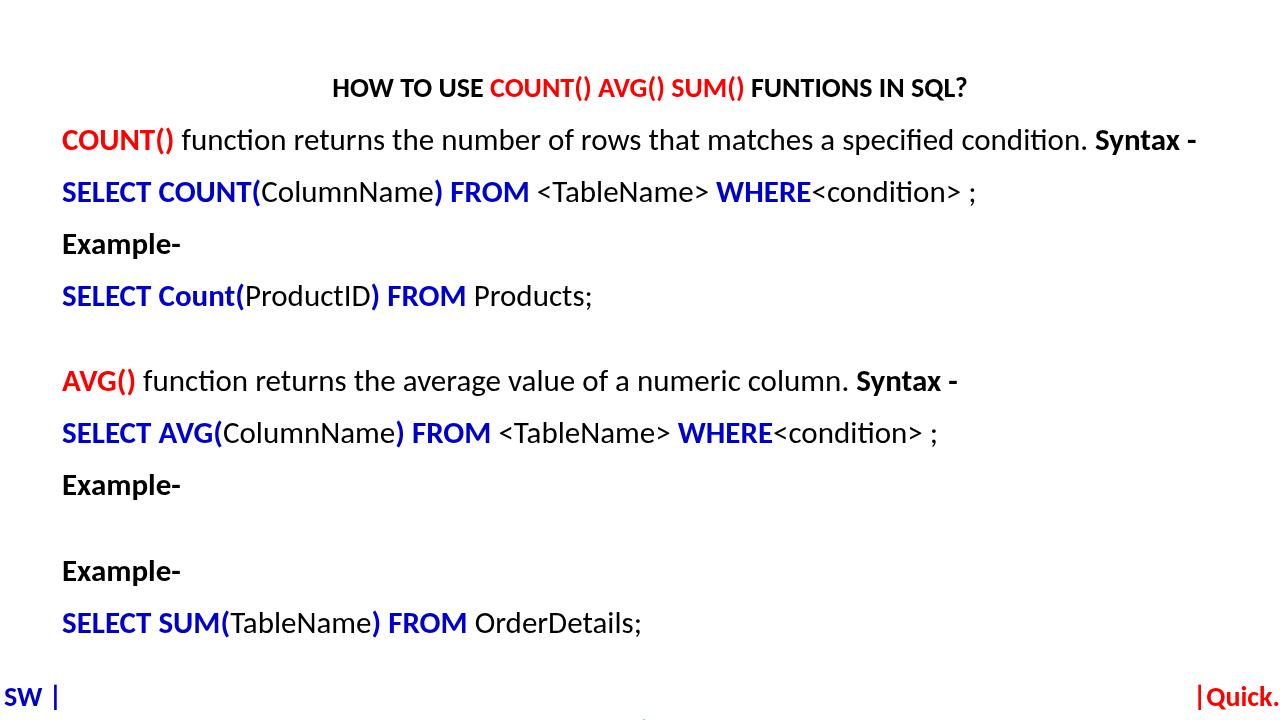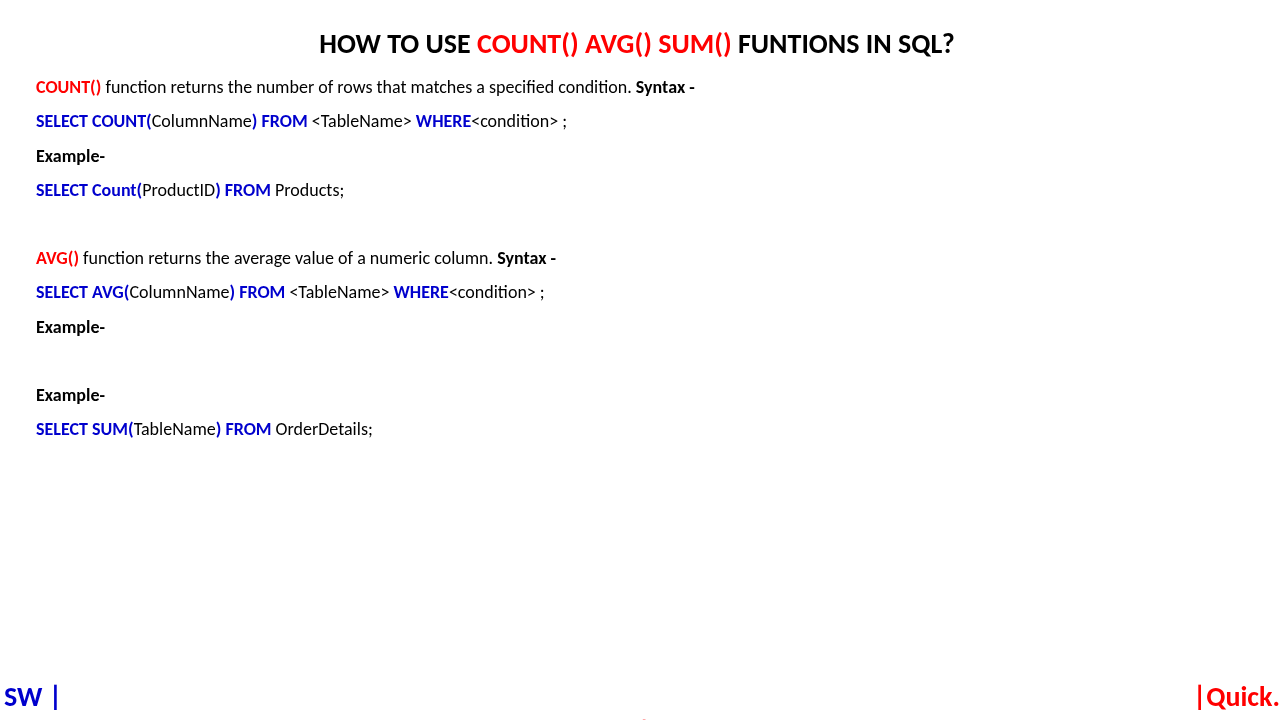--- a/index.html
+++ b/index.html
@@ -5,32 +5,33 @@
   * { margin: 0; padding: 0; box-sizing: border-box; }
   body {
     width: 1280px;
     height: 720px;
     background: #fff;
     font-family: Calibri, Arial, sans-serif;
     position: relative;
     overflow: hidden;
   }
   .content {
-    padding: 26px 42px 0 36px;
+    padding: 26px 42px 0 62px;
+    margin-top: 44px;
   }
   .title {
     text-align: center;
     font-size: 28px;
     font-weight: bold;
     color: #000;
     margin-bottom: 14px;
   }
   .title .red { color: #ff0000; }
   .line {
-    font-size: 18px;
+    font-size: 31px;
     color: #000;
     margin-bottom: 10px;
     line-height: 1.35;
   }
   .bold { font-weight: bold; }
   .red  { color: #ff0000; }
   .blue { color: #0000cd; }
   .kw   { color: #0000cd; font-weight: bold; text-align: right; }
   .gap  { height: 34px; }
   .footer {

